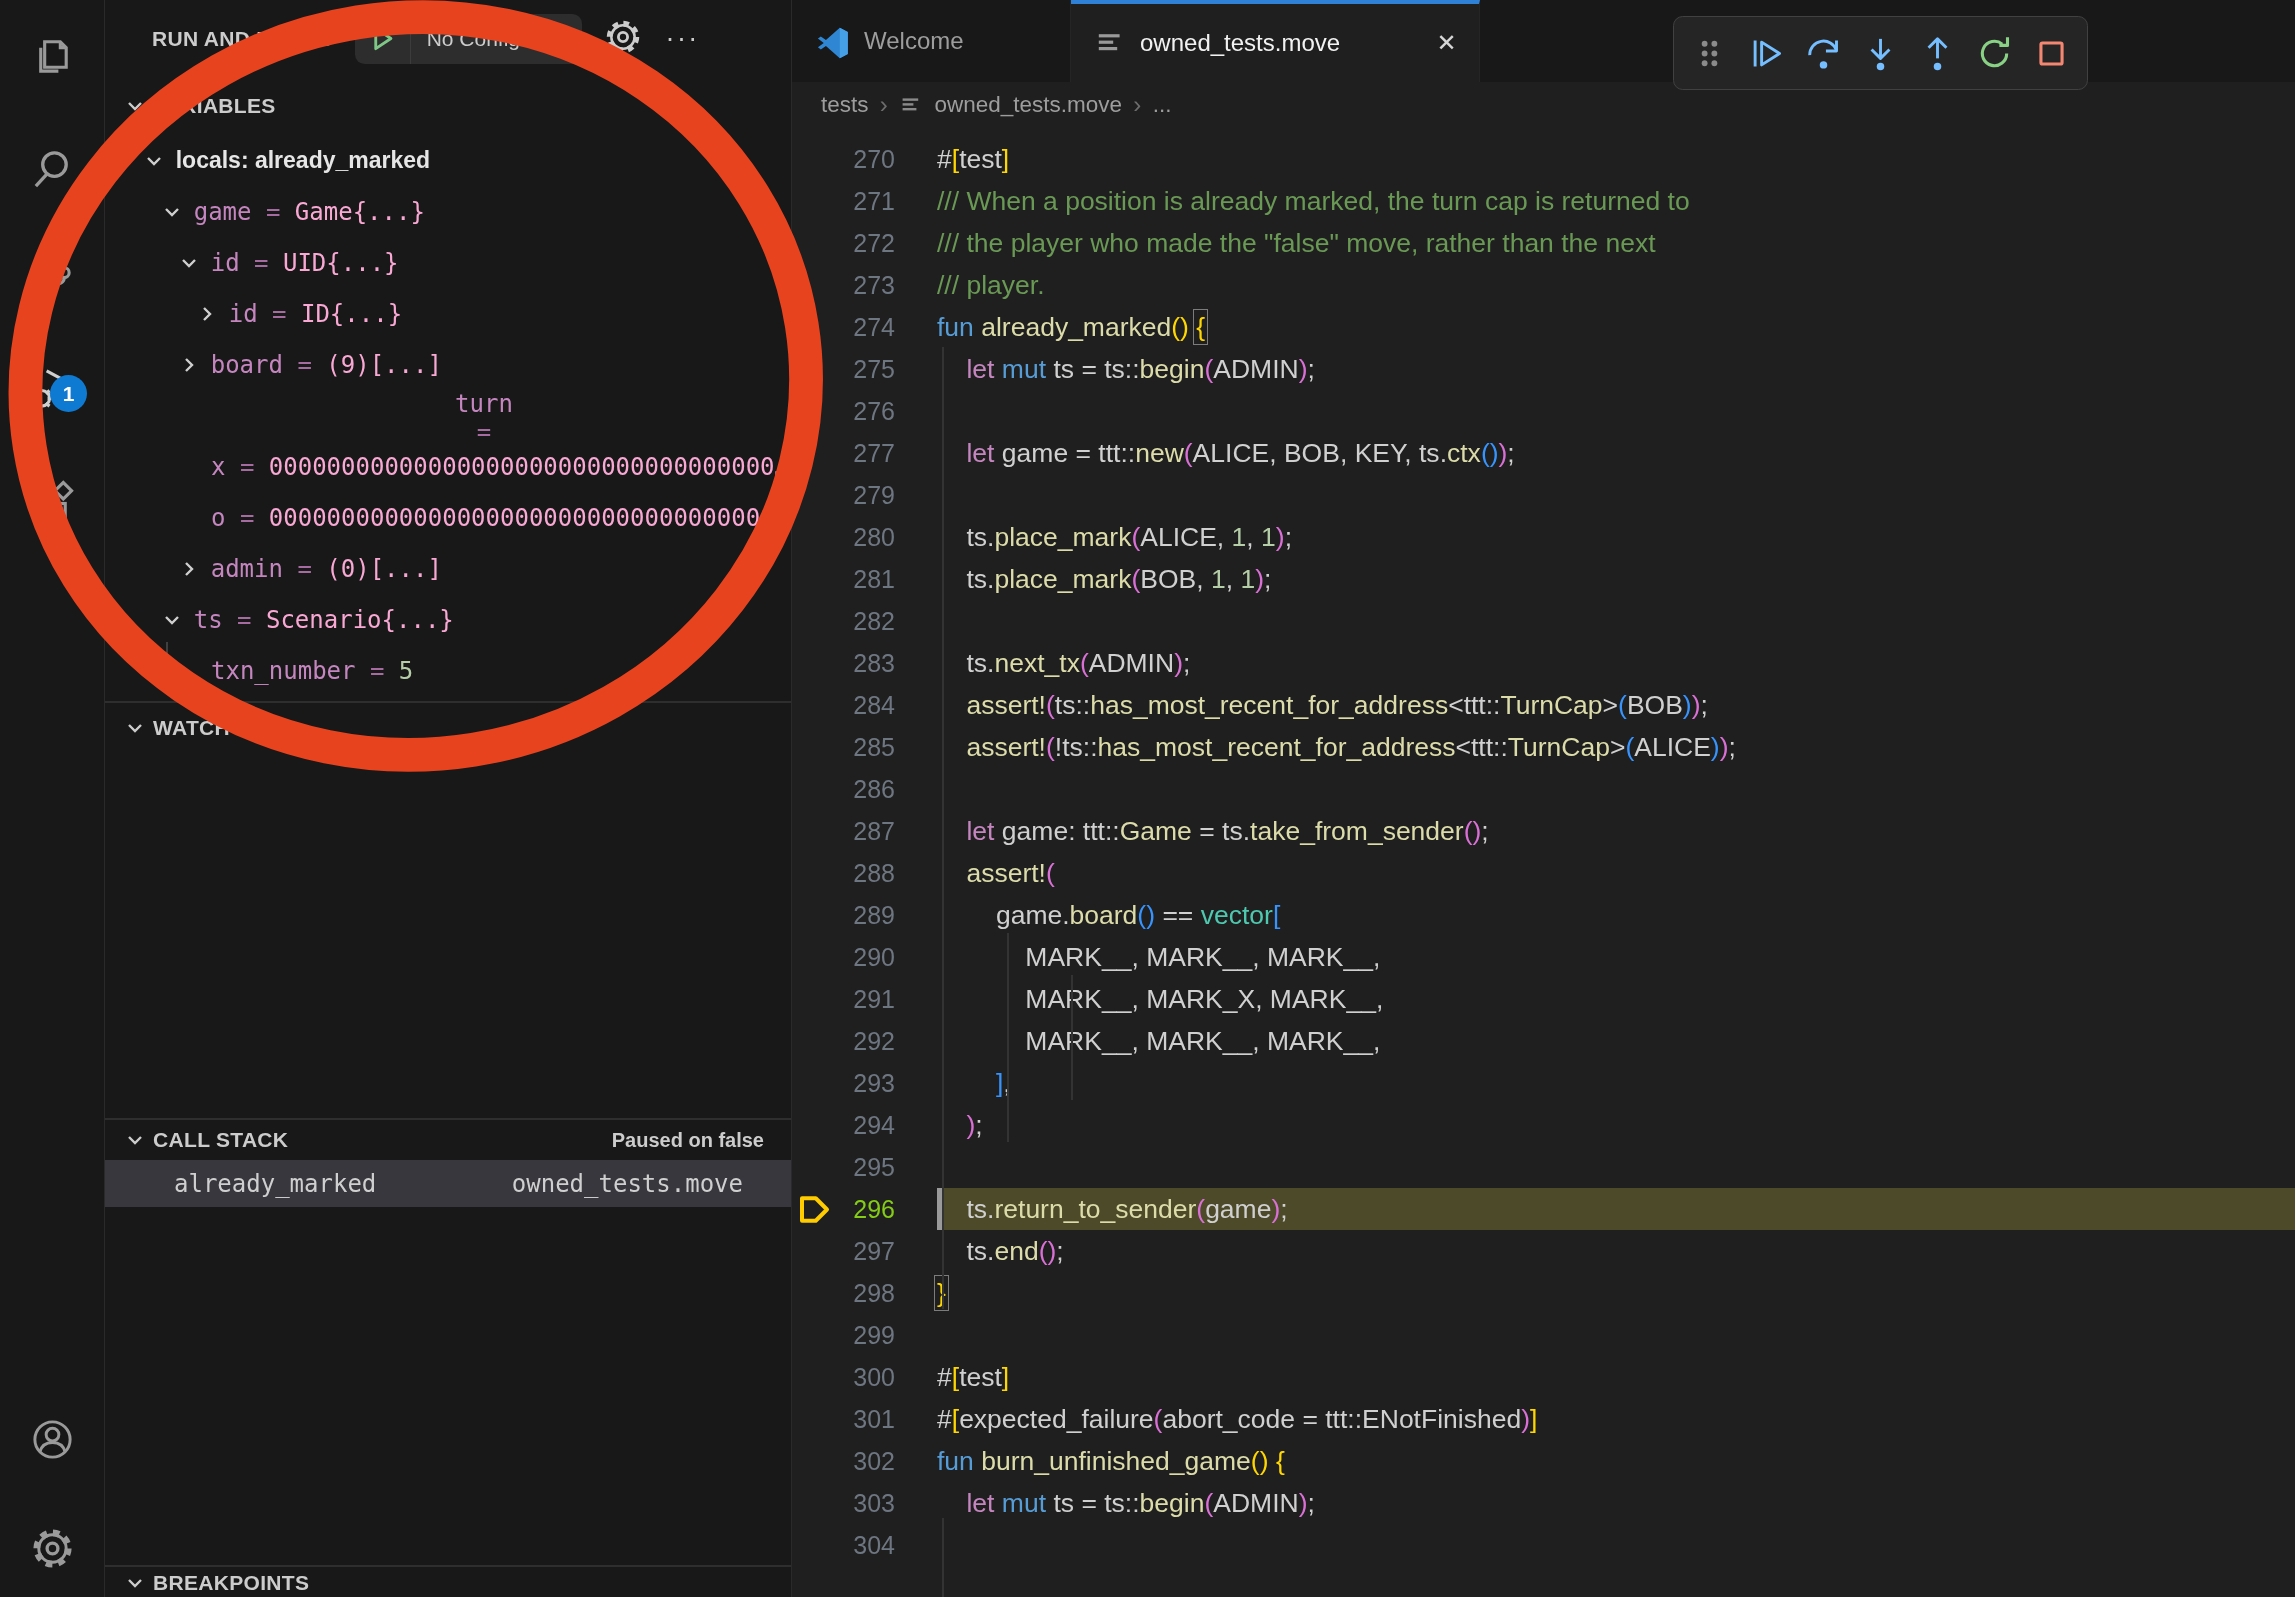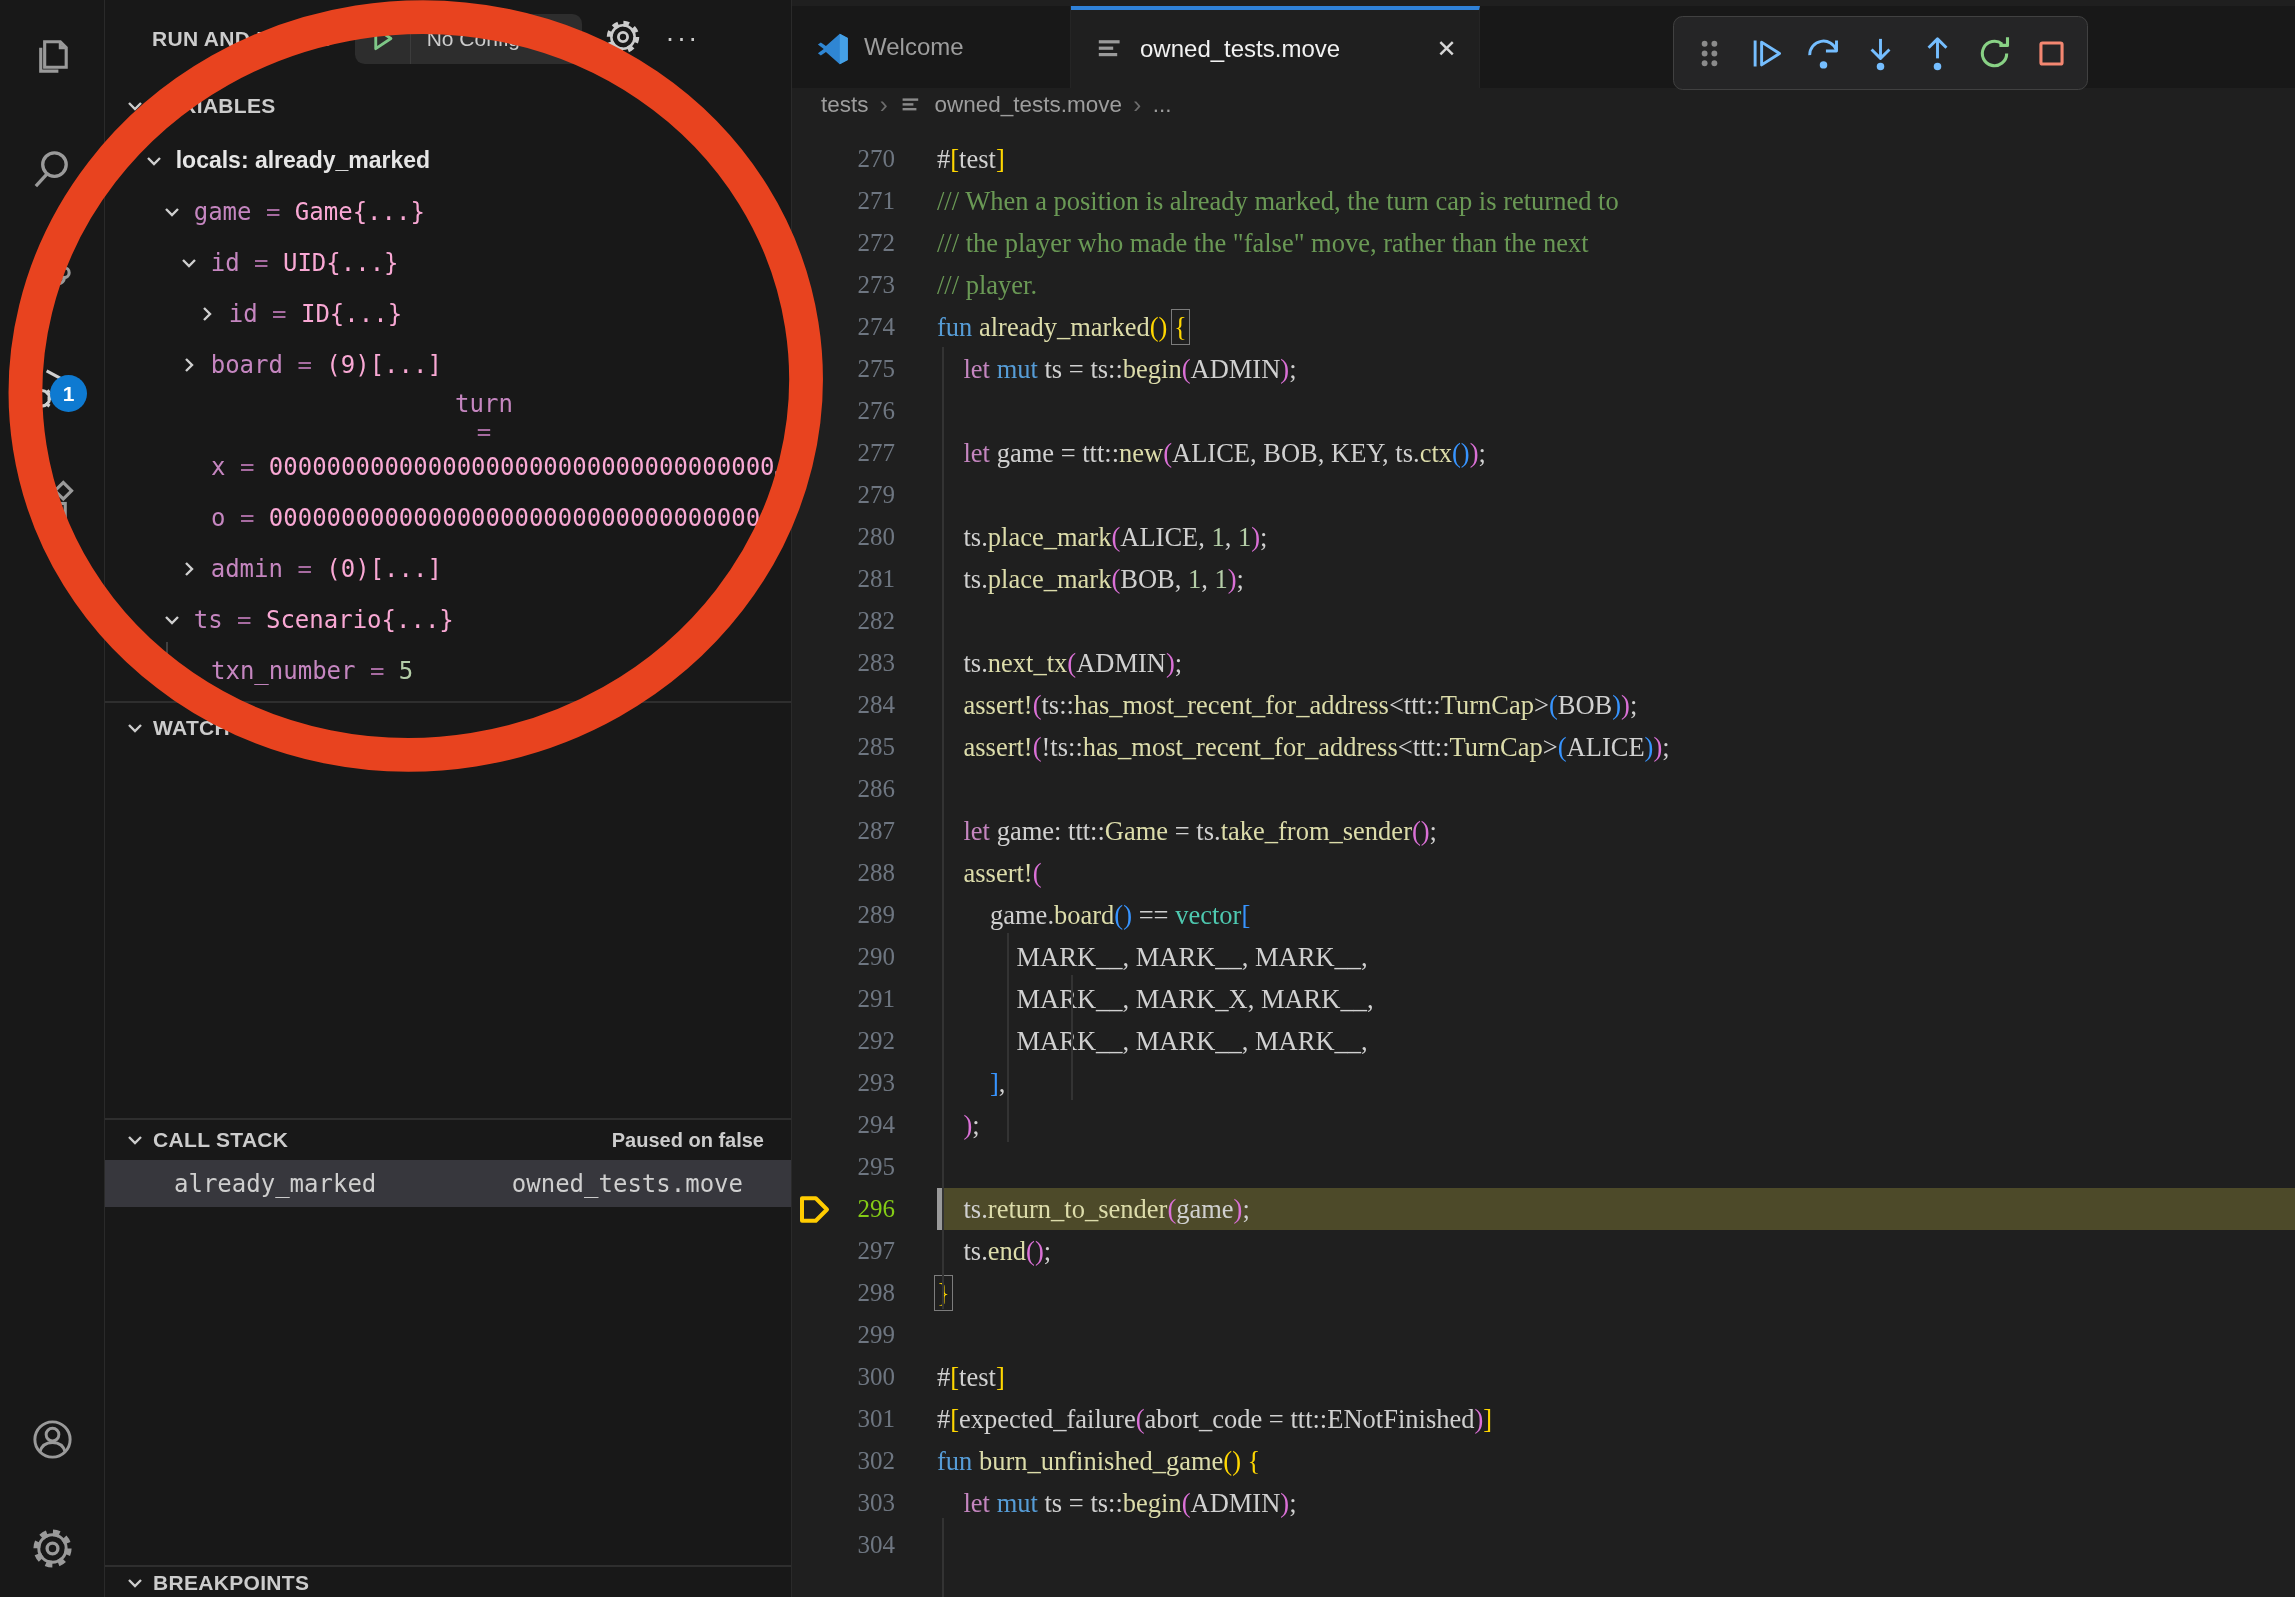--- a/index.html
+++ b/index.html
@@ -42,36 +42,36 @@
   .vnum{color:#b5cea8}
   #ts-guide{position:absolute;left:61px;top:642px;width:1.6px;height:48px;background:#3f3f3f}
 
   #callstack-row{position:absolute;left:0;right:0;top:1160px;height:47px;background:#37373d;display:flex;align-items:center;
     font-family:"DejaVu Sans Mono",monospace;font-size:24px;color:#cfcfcf}
   #callstack-row .frame{margin-left:69px}
   #callstack-row .file{margin-left:auto;margin-right:48px}
 
   
   #editor{position:absolute;left:792px;top:0;width:1503px;height:1597px;background:#1f1f1f}
-  #tabbar{position:absolute;top:6px;left:0;right:0;height:82px;background:#181818;display:flex}
+  #tabbar{position:absolute;top:0;left:0;right:0;height:82px;background:#181818;display:flex}
   .tab{height:82px;display:flex;align-items:center;padding:0 22.5px;gap:14.5px;border-right:1.6px solid #252525;font-size:24px}
   .tab.inactive{color:#9d9d9d;background:#181818;width:279px}
   .tab.activetab{color:#f2f2f2;background:#1f1f1f;width:409px;border-top:4px solid #2f81d8;border-right:1.6px solid #252525}
   .tab .close{margin-left:auto;color:#d6d6d6;font-size:24px}
   #breadcrumbs{position:absolute;top:82px;left:0;right:0;height:45px;display:flex;align-items:center;gap:11.3px;
     padding-left:29px;font-size:22.5px;color:#9d9d9d}
   .bc-sep{color:#6d6d6d;font-size:24px}
 
   #debug-toolbar{position:absolute;top:16px;right:207px;width:415px;height:74px;background:#252526;border:1.6px solid #414141;
     border-radius:9.7px;display:flex;align-items:center;justify-content:space-between;padding:0 16px;z-index:6}
   #debug-toolbar svg{width:39px;height:39px}
   .tb-blue{color:#75beff}.tb-green{color:#89d185}.tb-red{color:#f48771}.tb-gray{color:#8b8b8b}
 
   #code{position:absolute;top:127px;left:0;right:0;bottom:0;overflow:hidden;padding-top:11.3px}
-  .cl{display:flex;height:42px;line-height:42px;font-family:Liberation Serif, serif;font-size:26.5px}
+  .cl{display:flex;height:42px;line-height:42px;font-family:Liberation Sans, sans-serif;font-size:26.5px}
   .gut{width:145px;flex:none;display:flex;align-items:center;justify-content:flex-end;padding-right:42px;position:relative}
   .lnum{color:#6e7681;font-size:25px}
   .cl.current .lnum{color:#84cc16}
   .gut .marker{position:absolute;left:4.8px;top:4px;width:35px;height:35px}
   .txt{flex:1;white-space:pre;position:relative}
   .cl.current .txt{background:#4d4a29;box-shadow:inset 5.6px 0 0 #9a9a9a}
   .guide{position:absolute;width:1.6px;background:#333333;z-index:1}
 
   
   .fg{color:#d0d0d0}.kw{color:#569cd6}.kwp{color:#c586c0}.fn{color:#dcdcaa}.cm{color:#6a9955}

